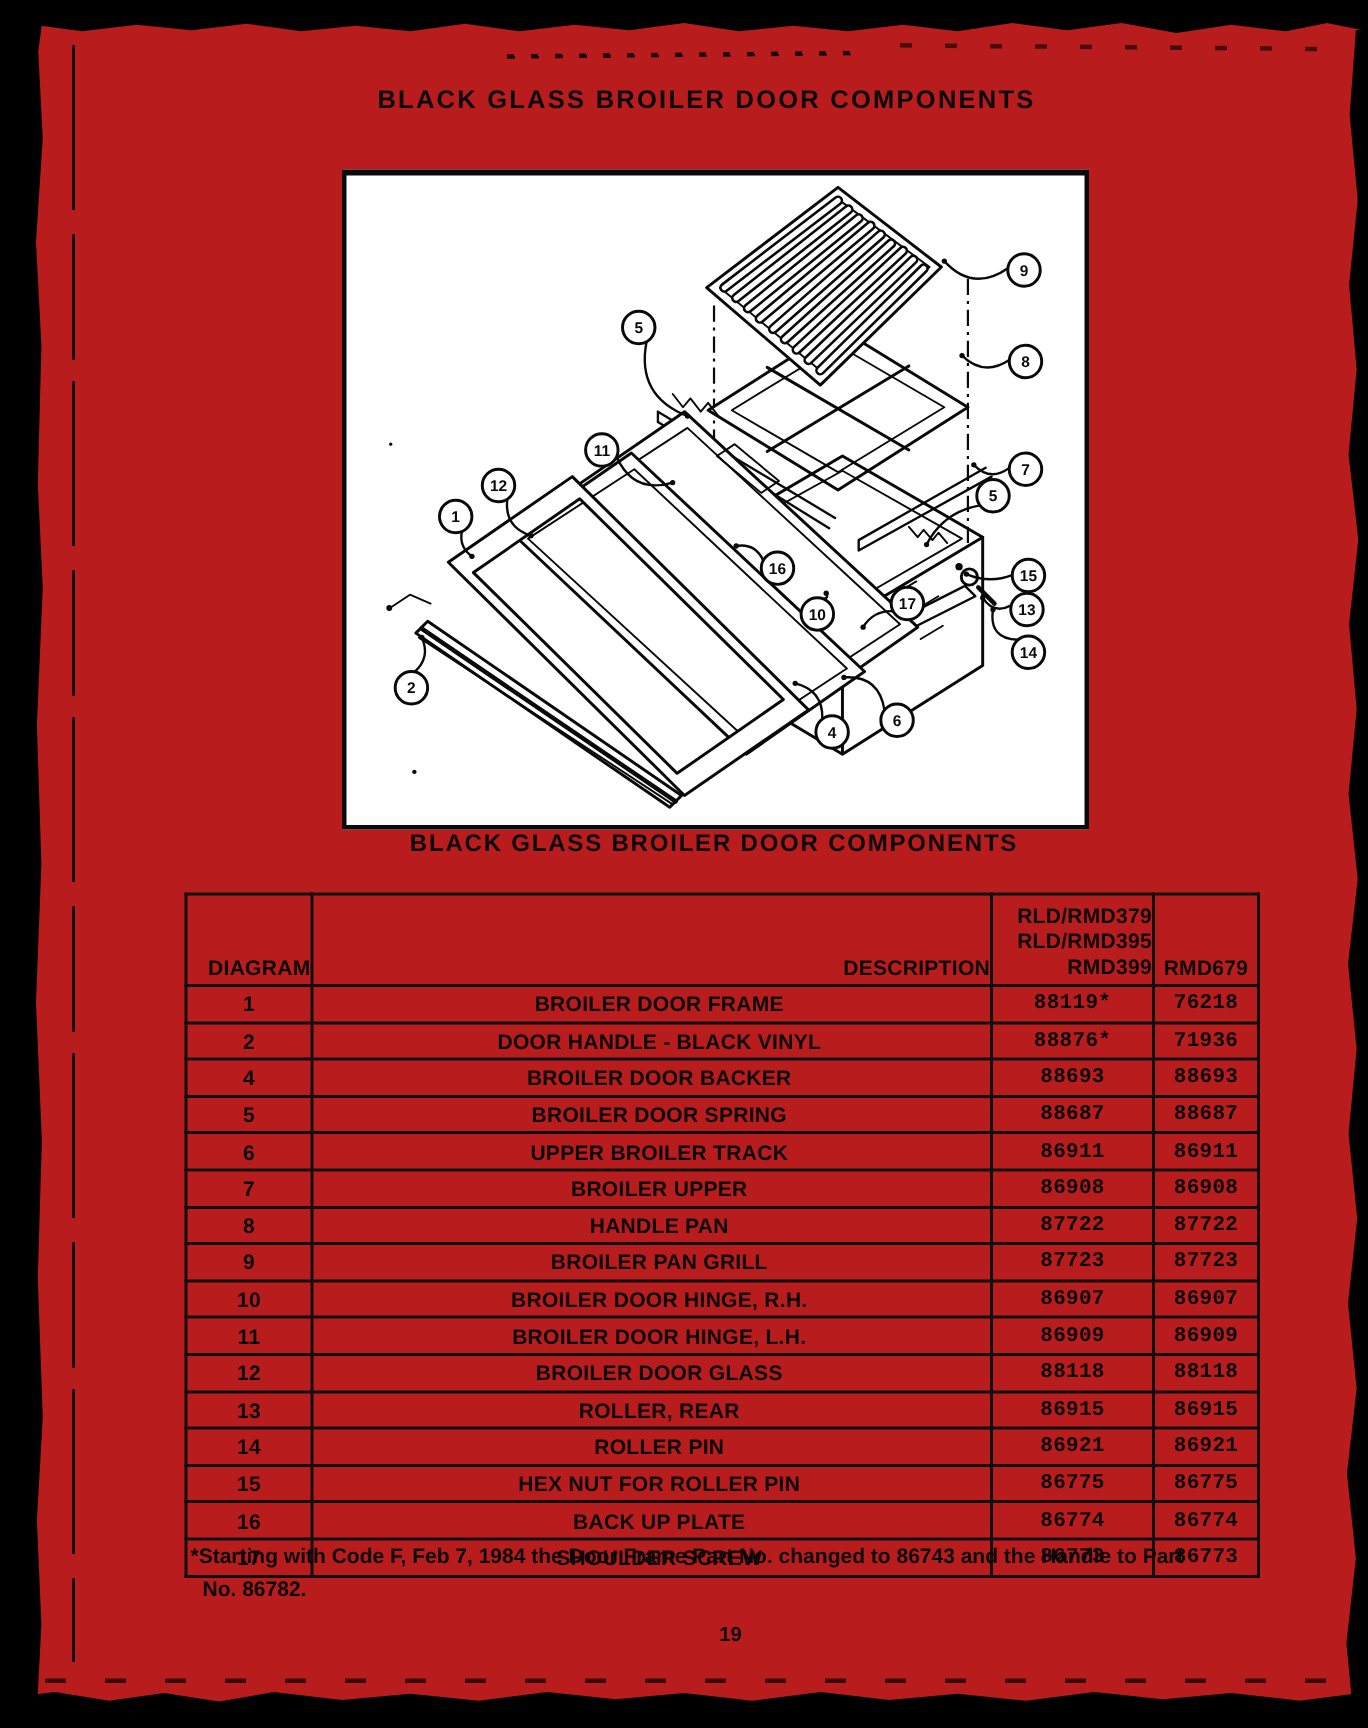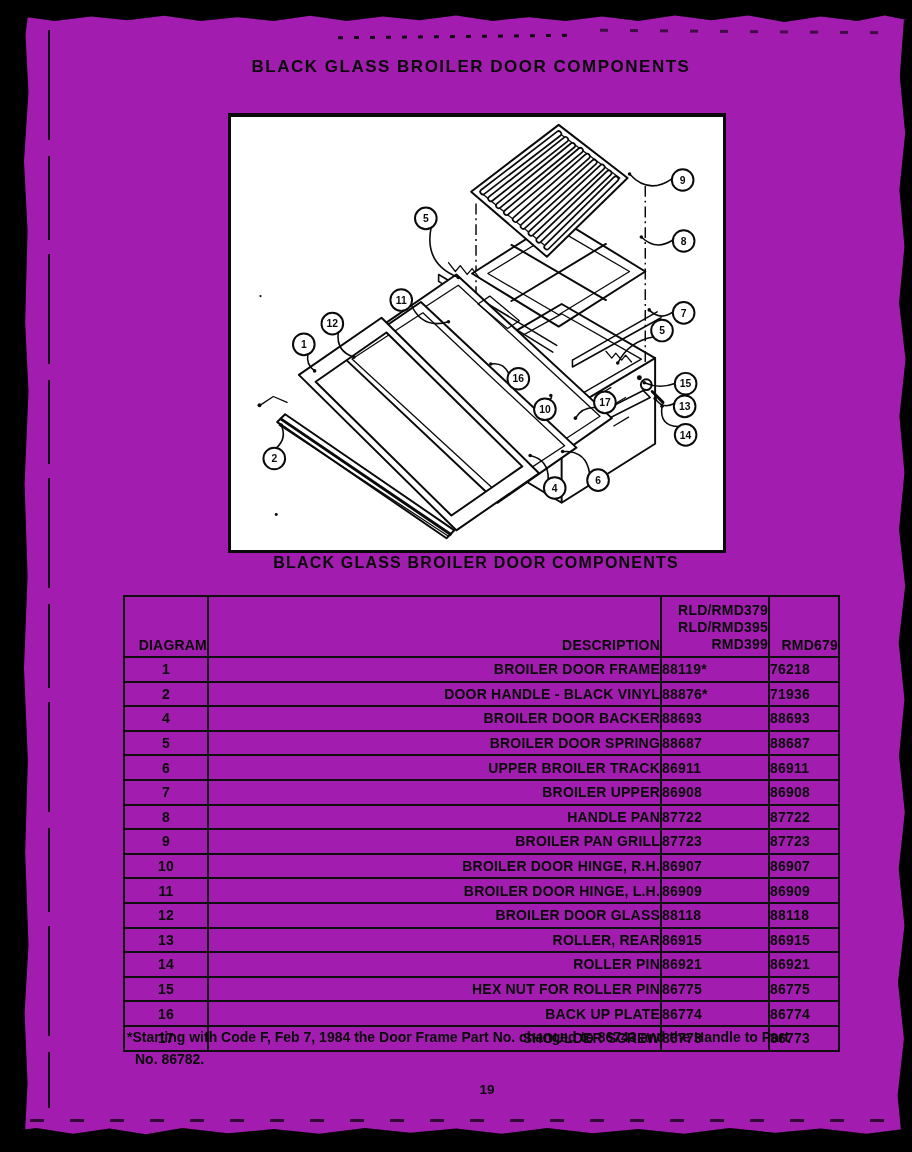--- a/index.html
+++ b/index.html
@@ -1,16 +1,16 @@
 <!DOCTYPE html>
 <html><head>
 <meta charset="utf-8">
 <style>
   html,body{margin:0;padding:0;background:#222;}
-  .page{position:relative;width:912px;height:1152px;background:#a21caf;overflow:hidden;
+  .page{position:relative;width:912px;height:1152px;background:#b91c1c;overflow:hidden;
         font-family:"Liberation Sans",sans-serif;color:#0a0a0a;}
   
   .edge{position:absolute;background:#000;}
   .edge-top{left:0;top:0;width:912px;height:22px;
     clip-path:polygon(0 0,100% 0,100% 95%,97% 70%,94% 95%,90% 75%,86% 100%,82% 70%,78% 92%,74% 70%,70% 95%,66% 75%,62% 95%,58% 78%,54% 95%,50% 70%,46% 92%,42% 75%,38% 95%,34% 72%,30% 95%,26% 78%,22% 95%,18% 72%,14% 92%,10% 75%,6% 95%,3% 78%,0 95%);}
   .edge-left{left:0;top:0;width:30px;height:1152px;
     clip-path:polygon(0 0,100% 0,85% 3%,95% 8%,80% 14%,92% 20%,84% 28%,95% 34%,82% 42%,92% 50%,80% 58%,93% 66%,84% 74%,95% 82%,82% 88%,92% 94%,80% 100%,0 100%);}
   .edge-right{left:894px;top:20px;width:18px;height:1132px;
     clip-path:polygon(55% 0,100% 0,100% 100%,50% 100%,20% 95%,55% 90%,22% 85%,58% 80%,26% 75%,60% 70%,28% 65%,58% 60%,26% 55%,62% 50%,28% 45%,58% 40%,30% 35%,64% 30%,28% 25%,58% 20%,30% 15%,62% 10%,32% 5%);}
   .edge-bottom{left:0;top:1126px;width:912px;height:26px;
@@ -44,25 +44,25 @@
   .callout-circle{fill:#fff;stroke:#0a0a0a;stroke-width:2;}
   .callout-num{font:bold 10.5px "Liberation Sans",sans-serif;text-anchor:middle;fill:#0a0a0a;}
   
   .parts{position:absolute;left:123px;top:595px;width:715px;border-collapse:collapse;
     table-layout:fixed;font-weight:bold;}
   .parts th,.parts td{border:2px solid #0f0f0f;padding:0;font-size:14px;letter-spacing:.2px;}
   .parts thead th{height:56px;vertical-align:bottom;padding-bottom:3px;}
   .h-diagram{text-align:right;}
   .h-desc{text-align:right;padding-left:10px !important;}
   .h-col1 span{display:block;text-align:right;line-height:17px;}
-  .h-col2{text-align:right;}
+  .h-col2{text-align:center;}
   .parts tbody td{height:22.6px;line-height:20px;}
   .td-num{text-align:center;}
-  .td-desc{text-align:right;padding-left:10px !important;}
-  .td-p1,.td-p2{text-align:left;}
+  .td-desc{text-align:center;padding-left:10px !important;}
+  .td-p1,.td-p2{text-align:center;font-family:Liberation Mono, monospace;}
   
   .footnote{position:absolute;left:127px;top:1026px;width:748px;margin:0;
     font-size:14px;font-weight:bold;line-height:22px;}
   .footnote .fn2{padding-left:8px;}
   .pageno{position:absolute;left:0;top:1082px;width:974px;text-align:center;
     font-size:13.5px;font-weight:bold;}
 </style>
 </head>
 <body>
 

